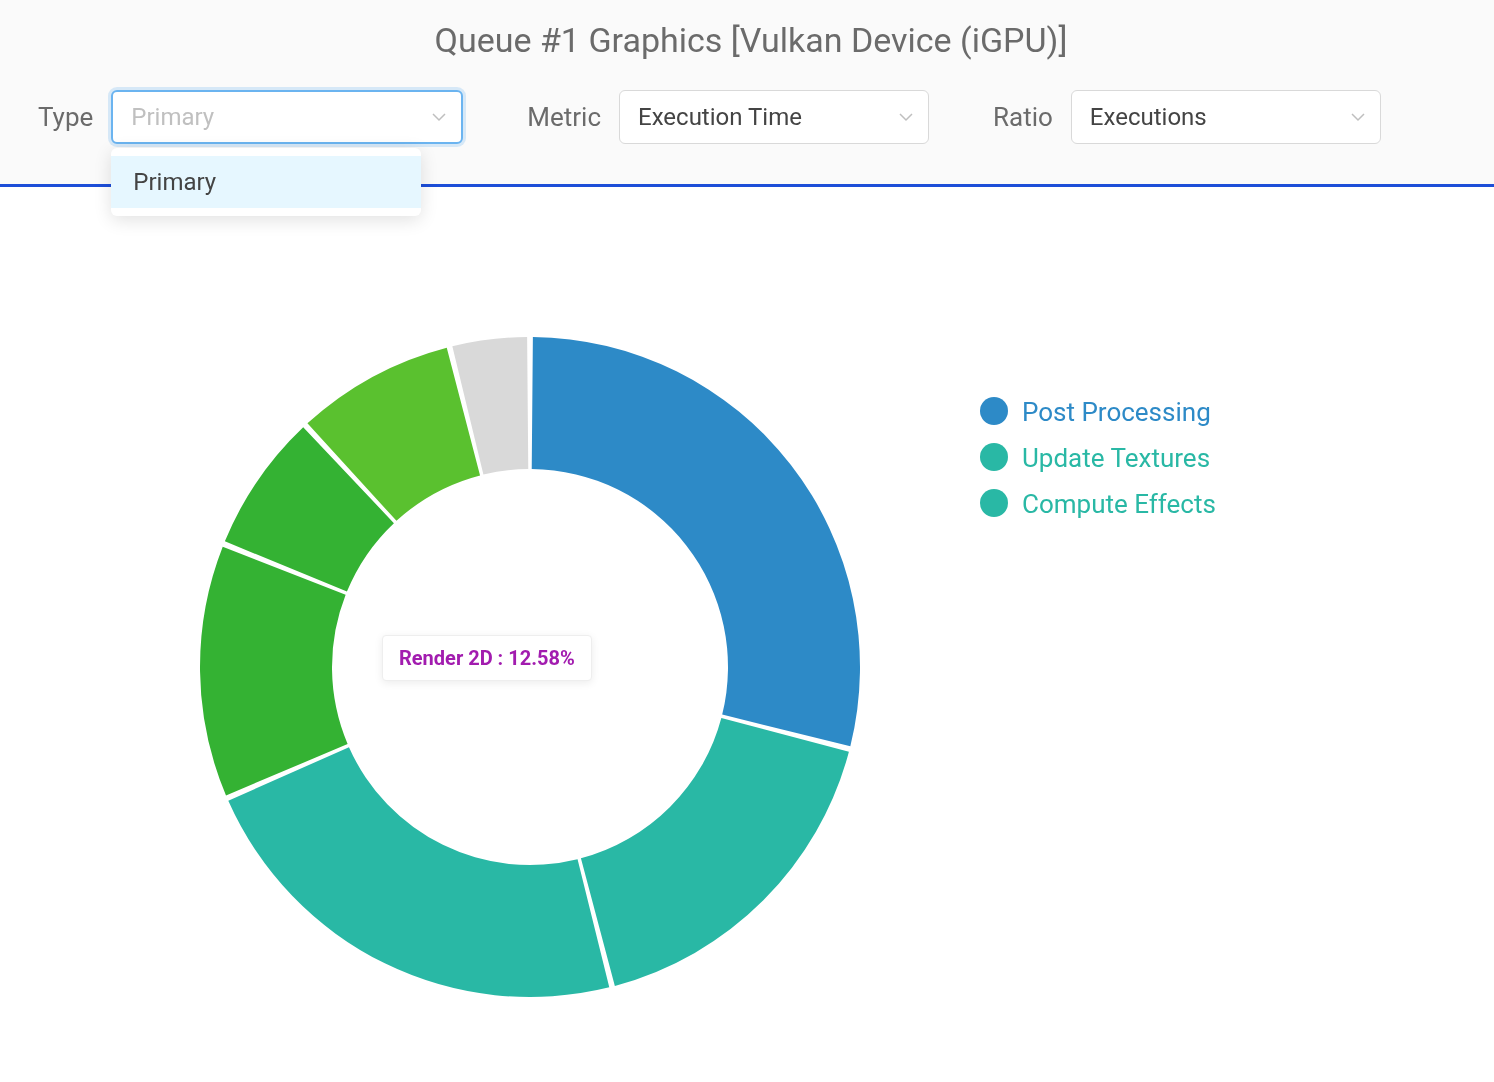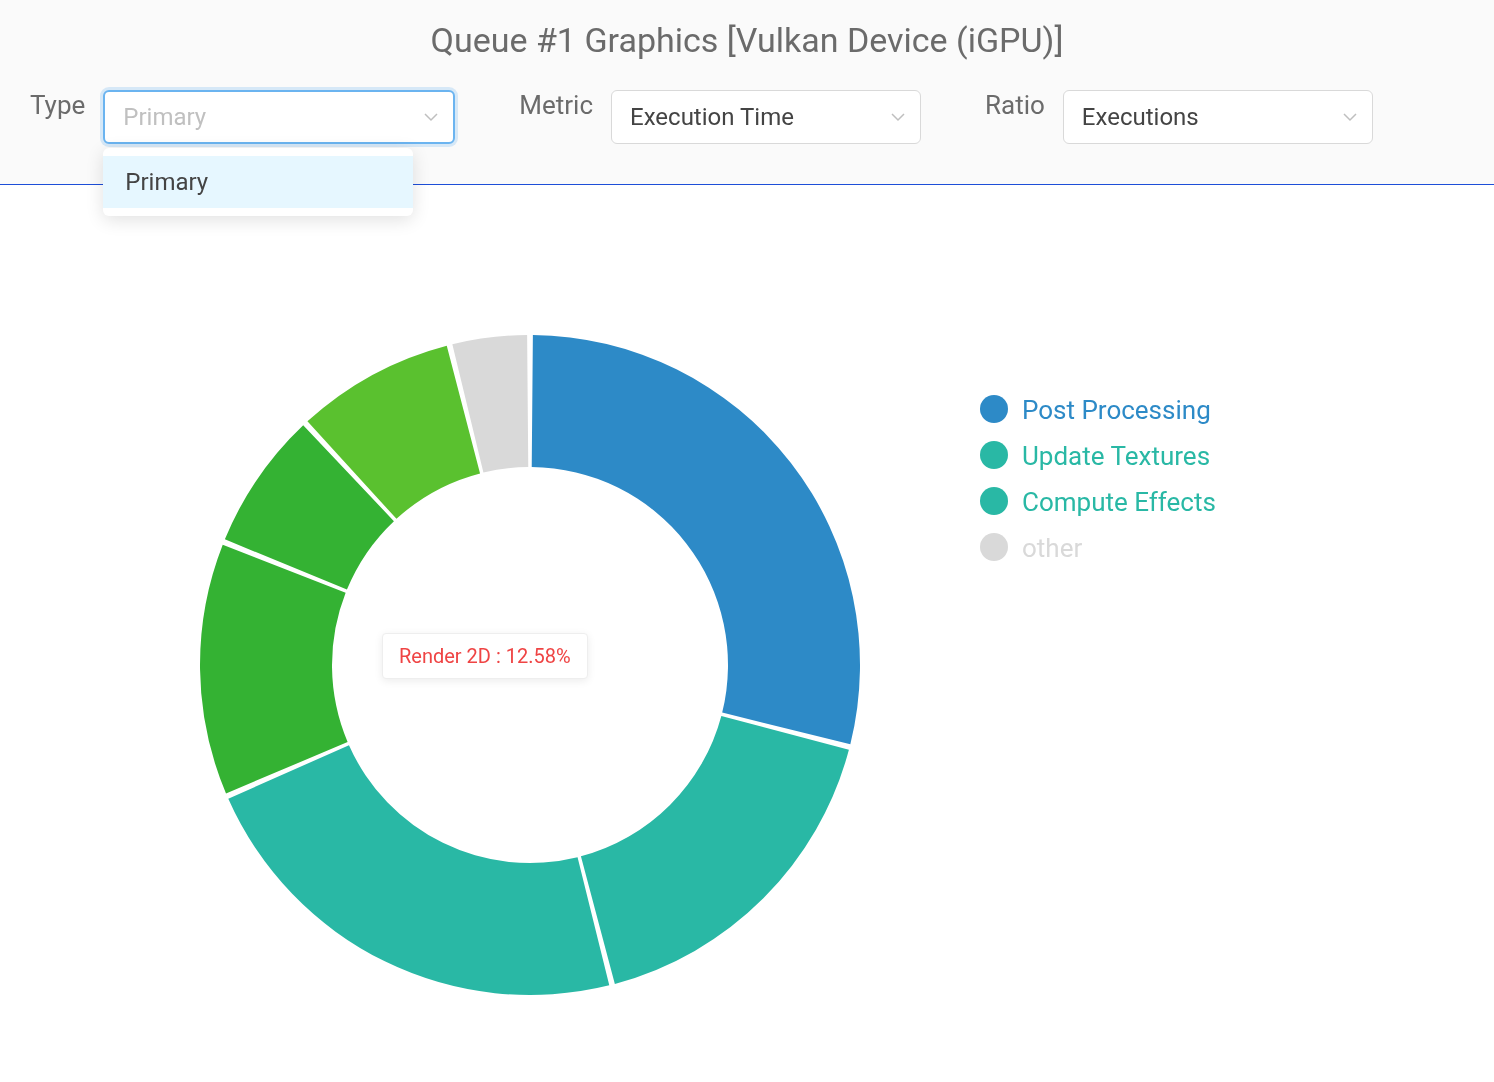--- a/index.html
+++ b/index.html
@@ -5,33 +5,34 @@
     * { box-sizing: border-box; margin: 0; padding: 0; }
     body {
       font-family: -apple-system, BlinkMacSystemFont, "Segoe UI", Roboto, "Helvetica Neue", Arial, sans-serif;
       background: #ffffff;
       width: 1494px;
       height: 1082px;
       overflow: hidden;
     }
     .header-bar {
       background: #fafafa;
-      border-bottom: 1px solid #1d4ed8;
-      padding: 20px 30px 40px 30px;
+      border-bottom: 3px solid #1d4ed8;
+      padding: 20px 30px 40px 38px;
       position: relative;
     }
     .title {
       text-align: center;
       font-size: 34px;
       color: #6b6b6b;
       font-weight: 400;
       margin-bottom: 30px;
     }
     .controls {
       display: flex;
+      align-items: center;
       gap: 18px;
       justify-content: flex-start;
       padding-left: 0;
     }
     .control-label {
       font-size: 26px;
       color: #6b6b6b;
       font-weight: 400;
     }
     .select {
@@ -98,22 +99,22 @@
     .tooltip {
       position: absolute;
       left: 262px;
       top: 378px;
       background: #fff;
       border: 1px solid #eee;
       border-radius: 4px;
       box-shadow: 0 2px 8px rgba(0,0,0,0.08);
       padding: 10px 16px;
       font-size: 20px;
-      color: #ef4444;
-      font-weight: 400;
+      color: #a21caf;
+      font-weight: 700;
       white-space: nowrap;
       z-index: 5;
     }
     .legend {
       padding-top: 140px;
       padding-left: 40px;
     }
     .legend-item {
       display: flex;
       gap: 14px;
@@ -199,18 +200,14 @@
         <div class="legend-label" style="color: rgb(45, 138, 199);">Post Processing</div>
       </div>
       <div class="legend-item">
         <div class="legend-swatch" style="background: rgb(41, 184, 165);"></div>
         <div class="legend-label" style="color: rgb(41, 184, 165);">Update Textures</div>
       </div>
       <div class="legend-item">
         <div class="legend-swatch" style="background: rgb(41, 184, 165);"></div>
         <div class="legend-label" style="color: rgb(41, 184, 165);">Compute Effects</div>
       </div>
-      <div class="legend-item">
-        <div class="legend-swatch" style="background: rgb(217, 217, 217);"></div>
-        <div class="legend-label" style="color: rgb(217, 217, 217);">other</div>
-      </div>
     </div>
 </div>
 
 </body></html>

